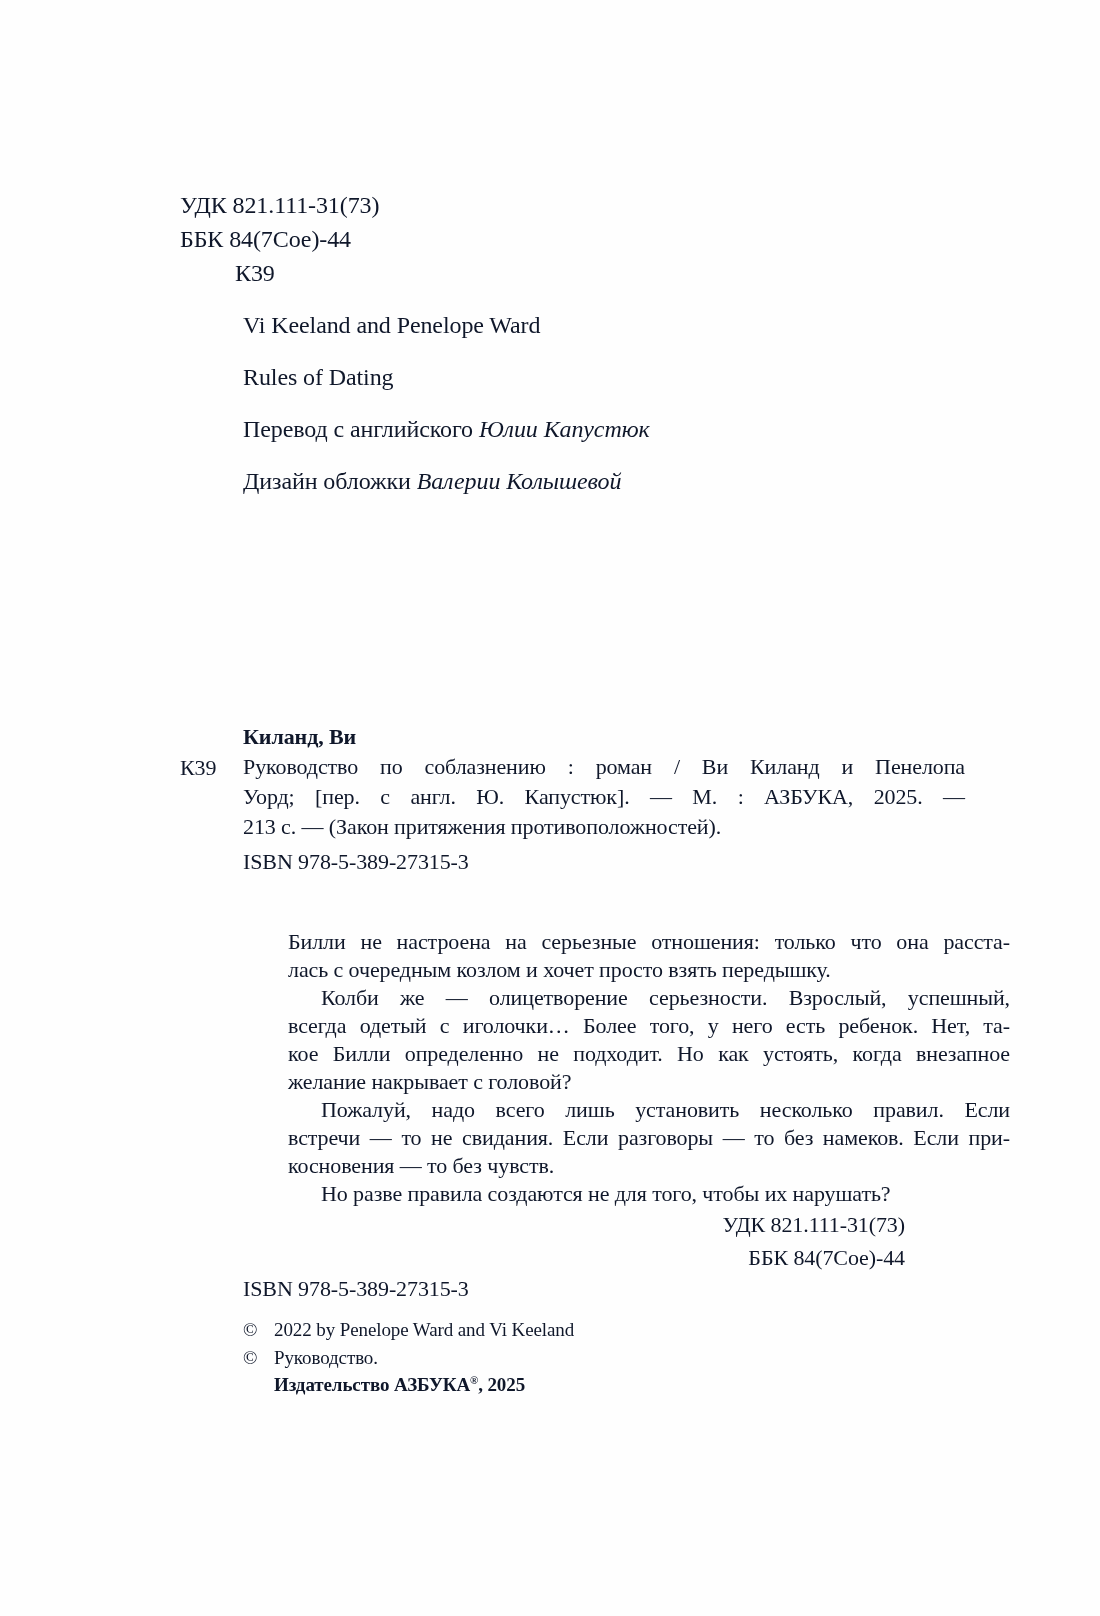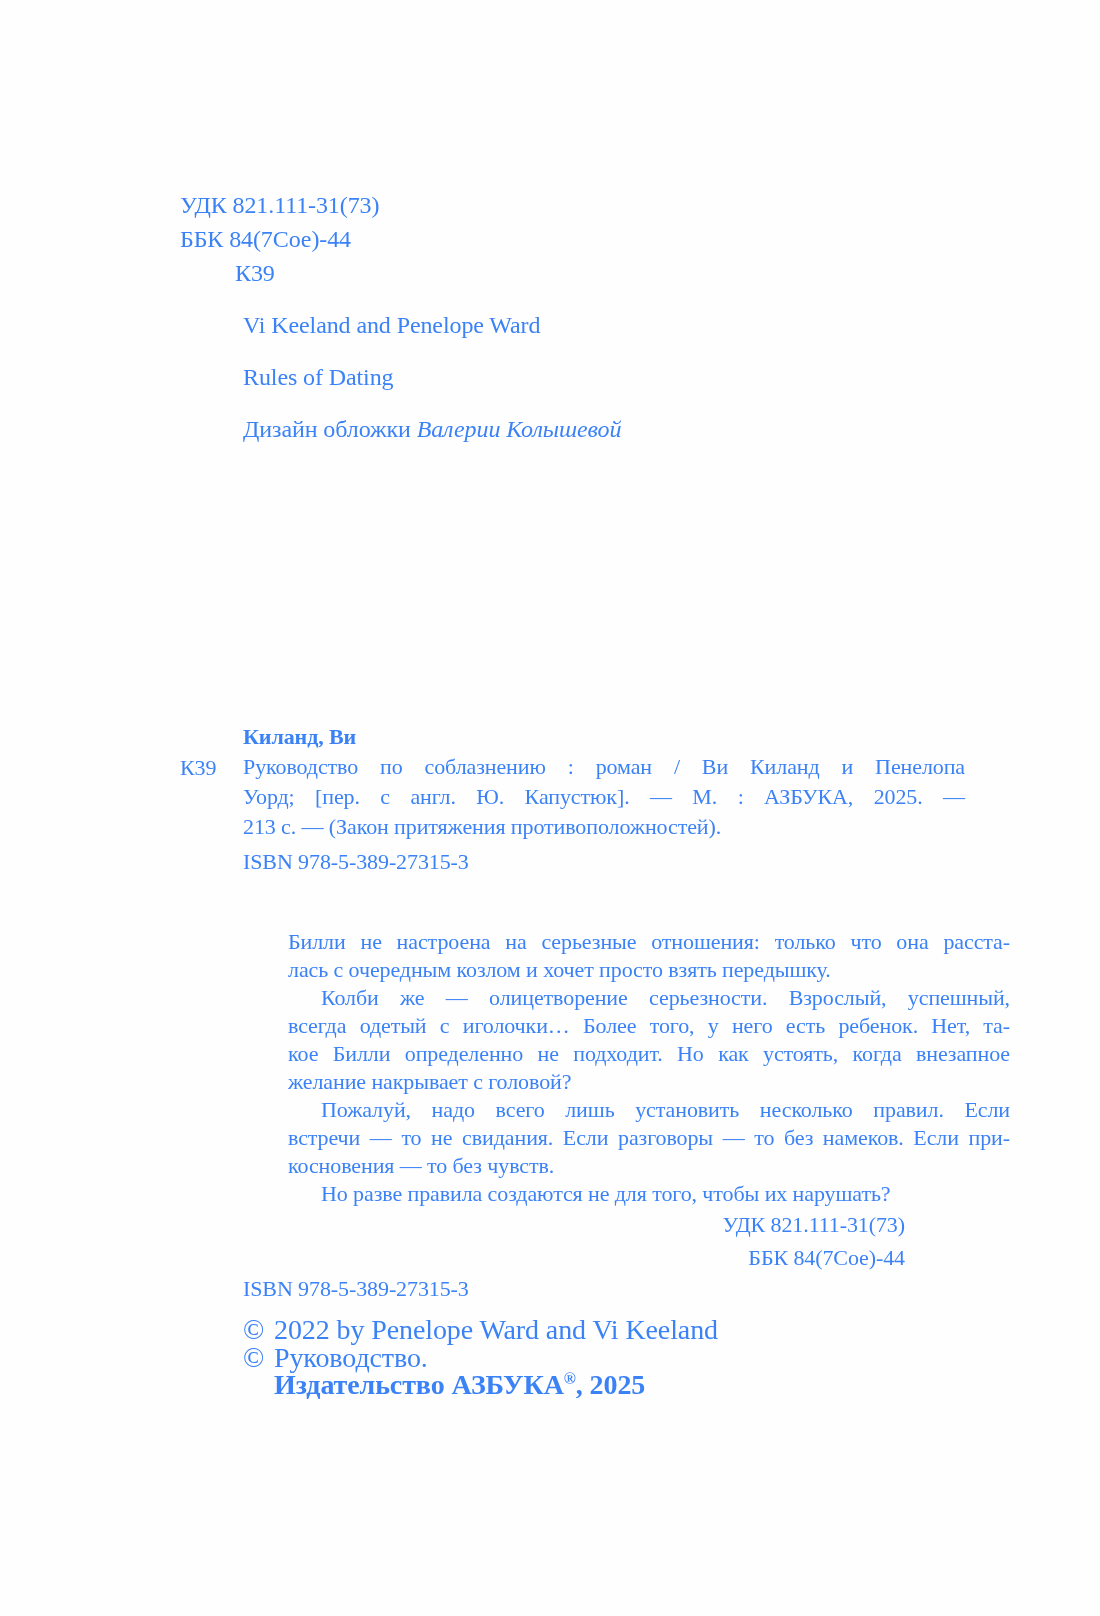--- a/index.html
+++ b/index.html
@@ -1,21 +1,21 @@
 <!DOCTYPE html>
 <html><head>
 <meta charset="utf-8">
 <style>
   html, body { margin: 0; padding: 0; background: #ffffff; }
   .page {
     position: relative;
     width: 1100px;
     height: 1616px;
     background: #fefefe;
-    color: #3b82f6;
+    color: #0f172a;
     font-family: "Liberation Serif", "DejaVu Serif", serif;
     letter-spacing: -0.1px;
     overflow: hidden;
   }
   .blk { position: absolute; }
   
   .b-class { left: 180px; top: 188px; font-size: 24px; line-height: 34px; }
   .b-class .code { margin-left: 55px; }
   
   .b-title { left: 243px; top: 312px; font-size: 24px; line-height: 27px; }
@@ -27,39 +27,40 @@
   .card-code { position: absolute; left: -63px; top: 31px; }
   .j { text-align: justify; text-align-last: justify; }
   .ind { text-indent: 33px; }
   .b-isbn1 { left: 243px; top: 849px; font-size: 22px; }
   
   .b-anno { left: 243px; top: 928px; width: 722px; font-size: 22px; line-height: 28px; margin-left: 45px; }
   
   .b-class2 { left: 243px; top: 1208px; width: 662px; text-align: right; font-size: 22px; line-height: 33px; }
   .b-isbn2 { left: 243px; top: 1276px; font-size: 22px; }
   
-  .b-copy { left: 243px; top: 1316px; font-size: 28px; line-height: 27.5px; }
+  .b-copy { left: 243px; top: 1316px; font-size: 19px; line-height: 27.5px; }
   .copy-sym { display: inline-block; width: 31px; }
   .copy-cont { padding-left: 31px; font-weight: bold; }
   sup.reg { font-size: 58%; vertical-align: super; line-height: 0; }
 </style>
 </head>
 <body>
 
 <div class="page">
 
   <div class="blk b-class">
     <div>УДК 821.111-31(73)</div>
     <div>ББК 84(7Сое)-44</div>
     <div class="code">К39</div>
   </div>
 
   <div class="blk b-title">
     <div class="tline">Vi Keeland and Penelope Ward</div>
     <div class="tline">Rules of Dating</div>
+    <div class="tline"><span>Перевод с английского</span> <i>Юлии Капустюк</i></div>
     <div class="tline"><span>Дизайн обложки</span> <i>Валерии Колышевой</i></div>
   </div>
 
   <div class="blk b-card">
     <div class="card-author">Киланд, Ви</div>
     <div class="card-code">К39</div>
     <div class="card-text">
       <div class="j">Руководство по соблазнению : роман / Ви Киланд и Пенелопа</div>
       <div class="j">Уорд; [пер. с англ. Ю. Капустюк]. — М. : АЗБУКА, 2025. —</div>
       <div>213 с. — (Закон притяжения противоположностей).</div>

